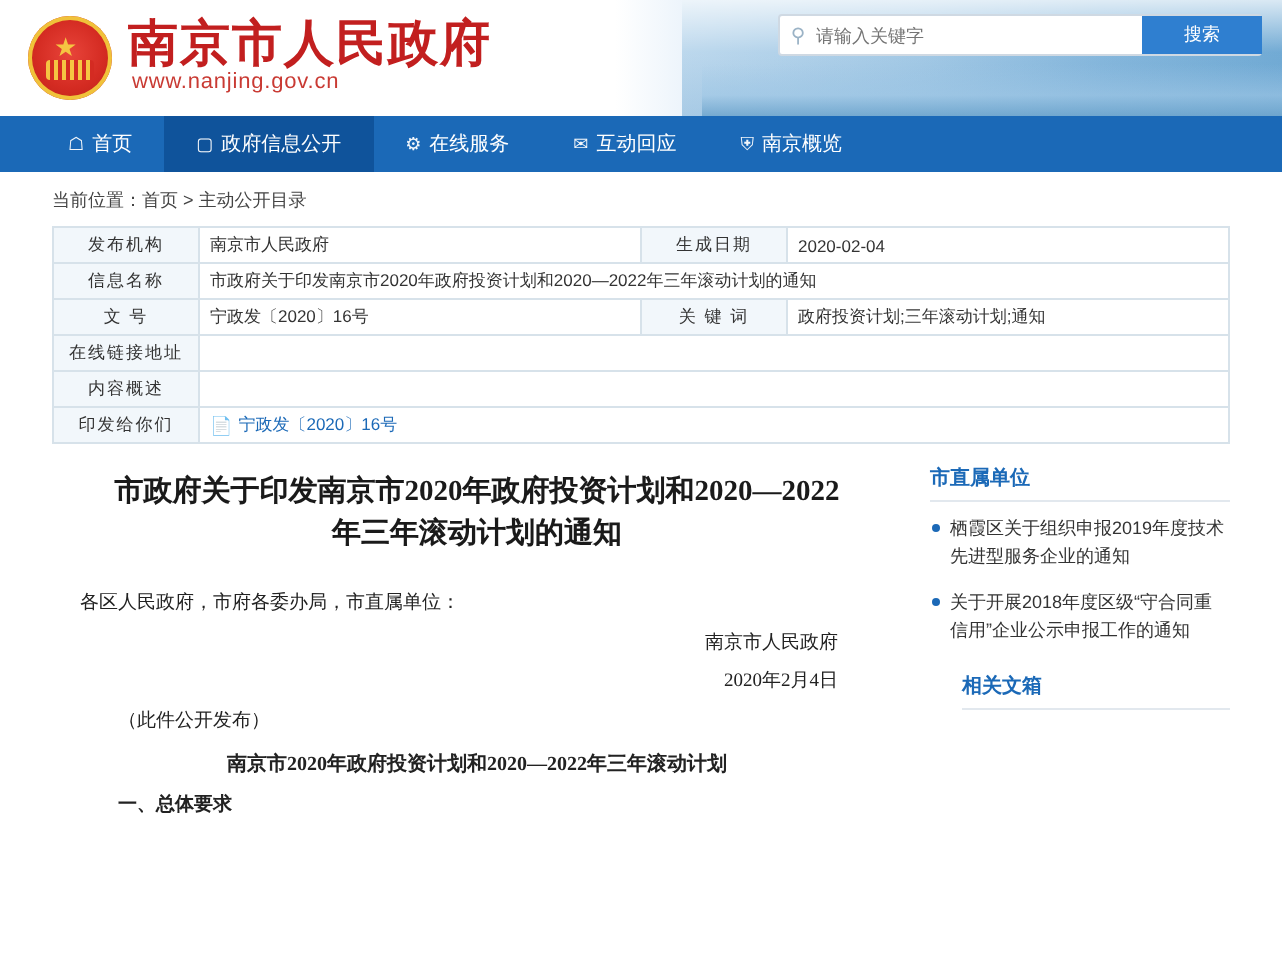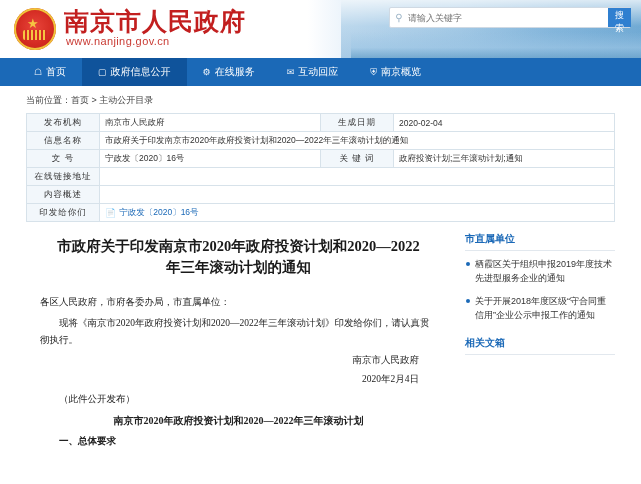--- a/index.html
+++ b/index.html
@@ -107,21 +107,21 @@
     flex: 1;
     border: 0;
     outline: 0;
     font-size: 9px;
     color: #9aa6b2;
     font-family: "Liberation Sans", sans-serif;
     background: transparent;
     padding: 0;
   }
   .search-btn {
-    width: 23px;
+    width: 60px;
     height: 19px;
     margin: -1px -1px -1px 0;
     background: #2f7fd0;
     color: #ffffff;
     border: 0;
     font-size: 9px;
     font-family: "Liberation Sans", sans-serif;
     cursor: pointer;
   }
 
@@ -262,21 +262,21 @@
     cursor: pointer;
   }
   .side-list li:before {
     content: "";
     position: absolute;
     left: 1px; top: 5px;
     width: 4px; height: 4px;
     border-radius: 50%;
     background: #1b69b7;
   }
-  .side-head.second { margin-top: 14px; }
+  .side-head.second { margin-top: 14px; margin-left: 16px; }
 </style>
 </head>
 <body>
 
 <div class="page">
 
   <div class="header">
     <div class="header-photo"></div>
     <div class="emblem">
       <div class="ring"></div>
@@ -357,21 +357,20 @@
       </tr>
     </tbody>
       </table>
 
     <div class="cols">
 
       <div class="doc">
         <div class="doc-title">市政府关于印发南京市2020年政府投资计划和2020—2022年三年滚动计划的通知</div>
         <div class="doc-body">
           <p>各区人民政府，市府各委办局，市直属单位：</p>
-          <p class="indent">现将《南京市2020年政府投资计划和2020—2022年三年滚动计划》印发给你们，请认真贯彻执行。</p>
           <p class="sign">南京市人民政府</p>
           <p class="sign">2020年2月4日</p>
           <p class="note indent">（此件公开发布）</p>
           <p class="sub-title">南京市2020年政府投资计划和2020—2022年三年滚动计划</p>
           <p class="indent sec-head">一、总体要求</p>
 
         </div>
       </div>
 
       <div class="side">

